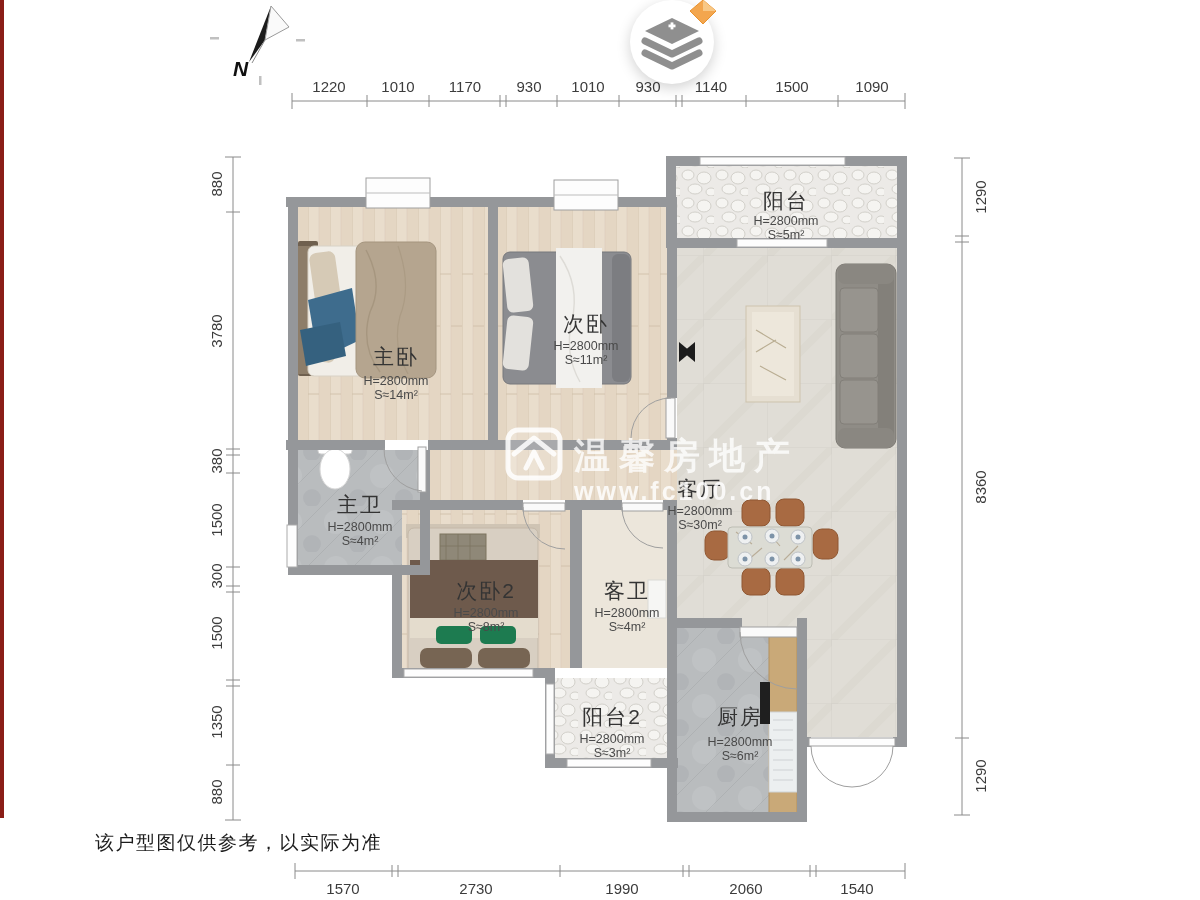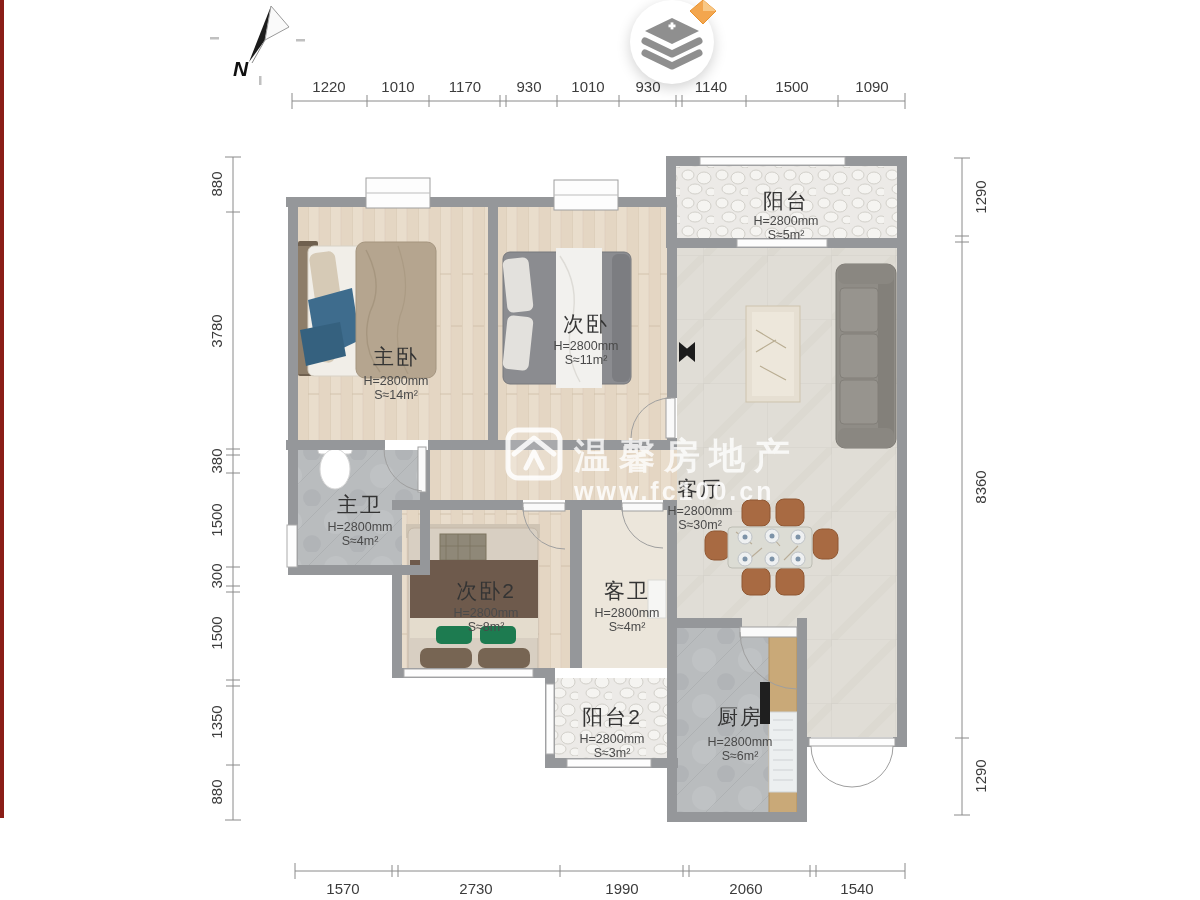--- a/index.html
+++ b/index.html
@@ -378,13 +378,14 @@
       <path d="M15 41 L42 54 L69 41" fill="none" stroke="#8f8f8f" stroke-width="7" stroke-linejoin="round" stroke-linecap="round"></path>
       <path d="M15 53 L42 66 L69 53" fill="none" stroke="#8f8f8f" stroke-width="7" stroke-linejoin="round" stroke-linecap="round"></path>
     </svg>
     <svg width="30" height="28" viewBox="0 0 30 28" style="position:absolute;left:58px;top:-2px;overflow:visible">
       <polygon points="15,2 28,13 15,26 2,13" fill="#f3a64e" stroke="#e8922f"></polygon>
       <polygon points="15,2 28,13 15,13" fill="#f8c886"></polygon>
     </svg>
   </div>
 
   
+  <div class="disclaimer">该户型图仅供参考，以实际为准</div>
 </div>
 
 </body></html>

